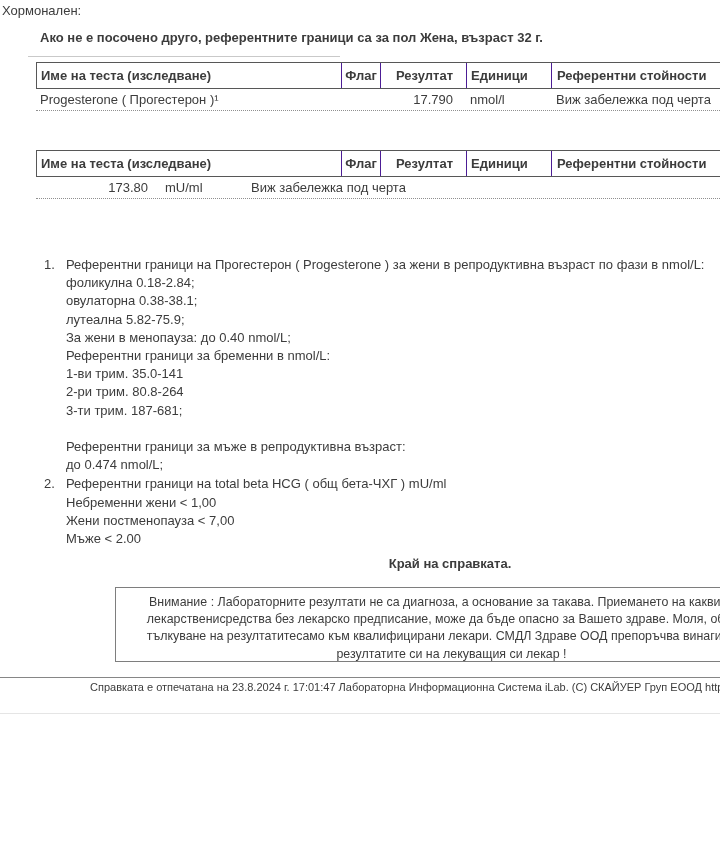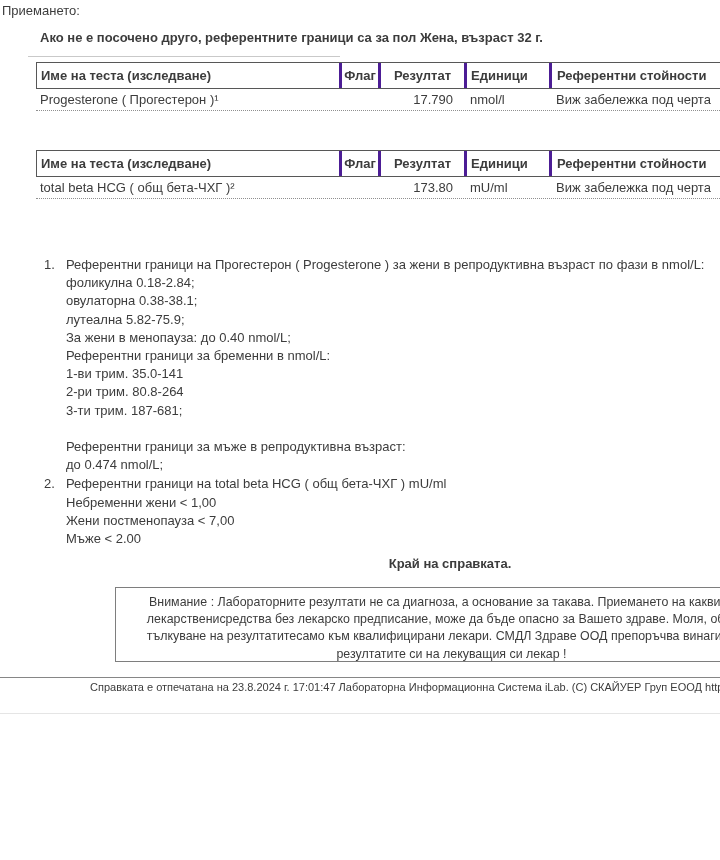--- a/index.html
+++ b/index.html
@@ -9,21 +9,21 @@
   .abs{position:absolute;}
   .note-label{top:3px;left:2px;font-size:13px;}
   .note-bold{top:30px;left:40px;font-size:13px;font-weight:bold;}
   .note-underline{top:56px;left:28px;width:312px;border-top:1px solid #c9c9c9;height:0;}
 
   .lab-table{left:36px;width:828px;}
   .band{width:432px;height:22px;background:#bdbdbd;display:flex;align-items:center;
         padding-left:5px;box-sizing:border-box;font-size:13px;font-weight:bold;}
   .thead{display:flex;width:828px;height:27px;border:1px solid #575757;box-sizing:border-box;
          font-size:13px;font-weight:bold;}
-  .thead .c{display:flex;align-items:center;border-right:3px solid #4c1d95;box-sizing:border-box;}
+  .thead .c{display:flex;align-items:center;border-right:1px solid #4c1d95;box-sizing:border-box;}
   .trow{display:flex;width:828px;height:22px;border-bottom:1px dotted #8f8f8f;box-sizing:border-box;
         font-size:13px;}
   .trow .c{display:flex;align-items:center;box-sizing:border-box;}
   .col-name{width:305px;padding-left:4px;}
   .col-flag{width:39px;justify-content:center;}
   .col-result{width:86px;justify-content:flex-end;padding-right:13px;}
   .col-units{width:85px;padding-left:4px;}
   .col-ref{flex:1;padding-left:5px;}
 
   .footnotes{top:256px;left:36px;width:810px;font-size:13px;line-height:18.2px;}
@@ -41,21 +41,21 @@
   .footer-rule{top:677px;left:0;width:900px;border-top:1px solid #868686;height:0;}
   .footer-text{top:681px;left:90px;width:810px;font-size:11px;white-space:nowrap;}
   .bottom-rule{top:713px;left:0;width:900px;border-top:1px solid #e5e5e5;height:0;}
 </style>
 </head>
 <body>
 
 <div class="viewport">
   <div class="page">
 
-    <div class="abs note-label">Приемането:</div>
+    <div class="abs note-label">Хормонален:</div>
     <div class="abs note-bold">Ако не е посочено друго, референтните граници са за пол Жена, възраст 32 г.</div>
     <div class="abs note-underline"></div>
 
     <div class="abs lab-table" style="top:62px">
       <div class="thead">
         <div class="c col-name">Име на теста (изследване)</div>
         <div class="c col-flag">Флаг</div>
         <div class="c col-result">Резултат</div>
         <div class="c col-units">Единици</div>
         <div class="c col-ref">Референтни стойности</div>
@@ -71,21 +71,20 @@
 
     <div class="abs lab-table" style="top:150px">
       <div class="thead">
         <div class="c col-name">Име на теста (изследване)</div>
         <div class="c col-flag">Флаг</div>
         <div class="c col-result">Резултат</div>
         <div class="c col-units">Единици</div>
         <div class="c col-ref">Референтни стойности</div>
       </div>
       <div class="trow">
-        <div class="c col-name">total beta HCG ( общ бета-ЧХГ )²</div>
         <div class="c col-flag"></div>
         <div class="c col-result">173.80</div>
         <div class="c col-units">mU/ml</div>
         <div class="c col-ref">Виж забележка под черта</div>
       </div>
     </div>
 
     <div class="abs footnotes">
       <div class="fn-item">
         <div class="fn-num">1.</div>

